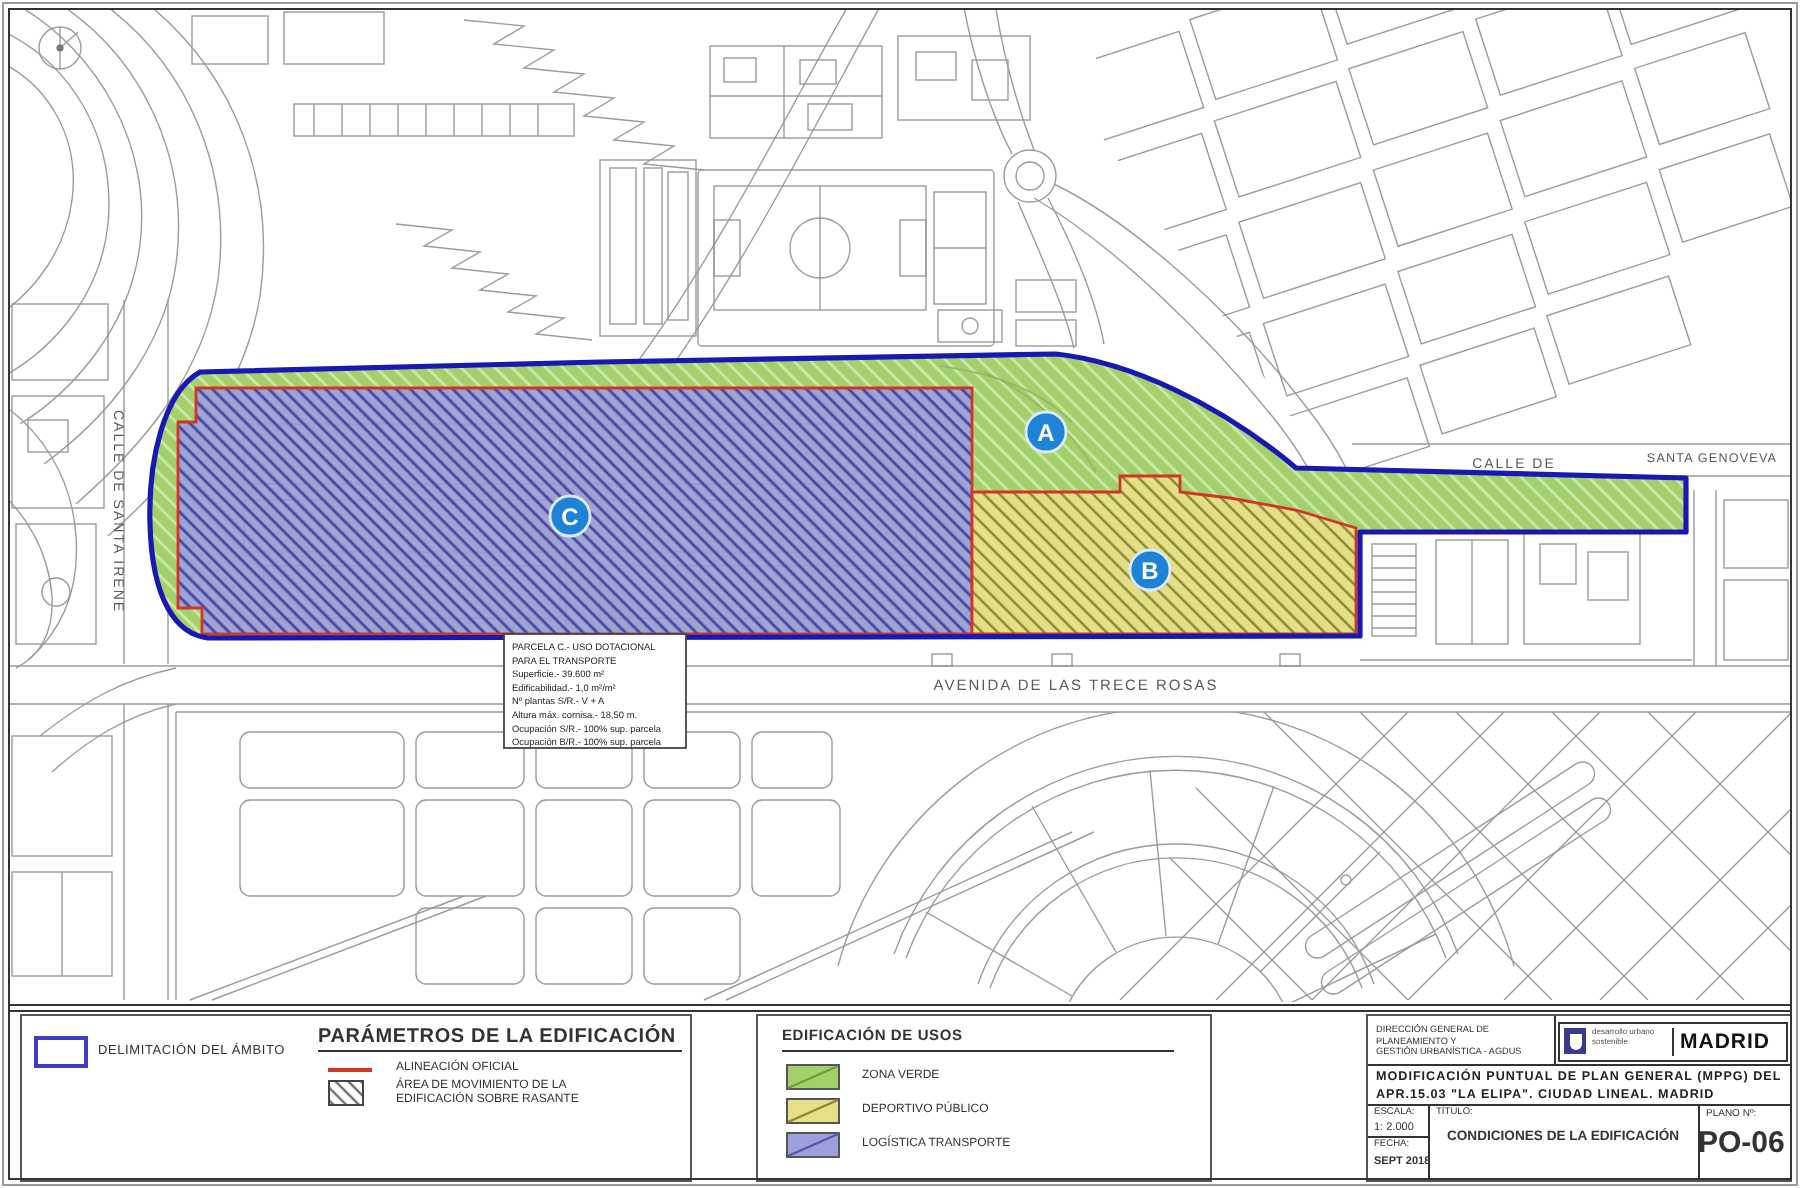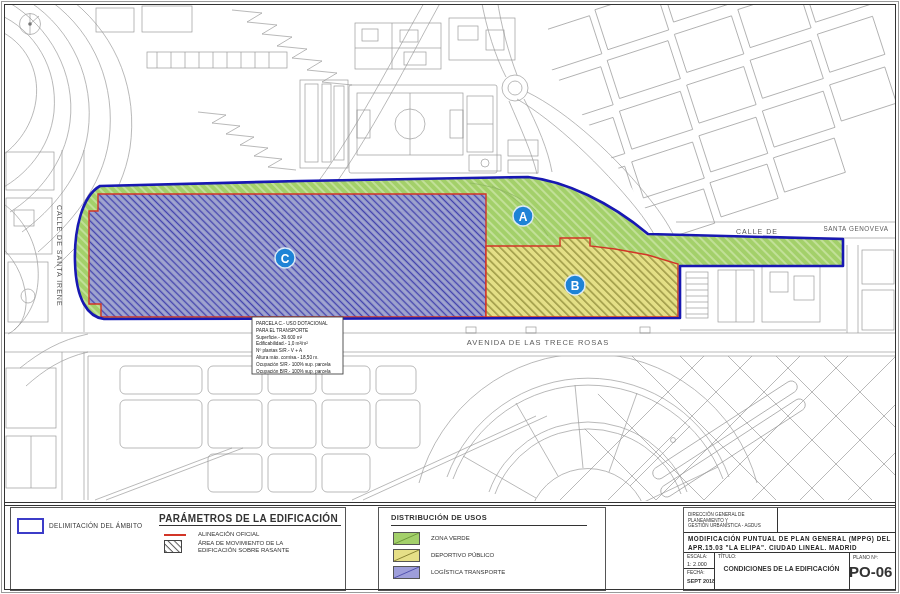--- a/index.html
+++ b/index.html
@@ -288,21 +288,21 @@
     <div class="hline" style="left:148px;top:17px;width:182px"></div>
     <div class="abs" style="left:153px;top:26px;width:22px;height:2px;background:#d23527"></div>
     <span class="t" style="left:187px;top:23px;font-size:6px">ALINEACIÓN OFICIAL</span>
     <svg class="abs" style="left:153px;top:32px" width="18" height="13">
       <rect x="0.5" y="0.5" width="17" height="12" fill="url(#pGrayHatch)" stroke="#444" stroke-width="1"></rect>
     </svg>
     <span class="t" style="left:187px;top:32px;font-size:6px;line-height:7px;white-space:normal;width:130px"><span>ÁREA DE MOVIMIENTO DE LA</span><br><span>EDIFICACIÓN SOBRE RASANTE</span></span>
   </div>
 
   <div class="box" style="left:378px;top:507px;width:226px;height:82px">
-    <span class="t b" style="left:12px;top:5px;font-size:7.5px;letter-spacing:.3px">DISTRIBUCIÓN DE USOS</span>
+    <span class="t b" style="left:12px;top:5px;font-size:7.5px;letter-spacing:.3px">EDIFICACIÓN DE USOS</span>
     <div class="hline" style="left:12px;top:17px;width:196px"></div>
 
     <svg class="abs" style="left:14px;top:24px" width="27" height="13">
       <rect x="0.5" y="0.5" width="26" height="12" stroke="#555" stroke-width="1" fill="#a3d06a"></rect>
       <line x1="1" y1="12" x2="26" y2="1" stroke="#6f9a3d" stroke-width="1"></line>
     </svg>
     <span class="t" style="left:52px;top:27px;font-size:6px">ZONA VERDE</span>
 
     <svg class="abs" style="left:14px;top:41px" width="27" height="13">
       <rect x="0.5" y="0.5" width="26" height="12" stroke="#555" stroke-width="1" fill="#e6df87"></rect>
@@ -317,20 +317,26 @@
     <span class="t" style="left:52px;top:61px;font-size:6px">LOGÍSTICA TRANSPORTE</span>
   </div>
 
   <div class="box" style="left:683px;top:507px;width:211px;height:82px">
     <div class="hline" style="left:0;top:24px;width:211px"></div>
     <div class="hline" style="left:0;top:44px;width:211px"></div>
     <div class="vline" style="left:93px;top:0;height:24px"></div>
 
     <span class="t" style="left:4px;top:4px;font-size:4.6px;line-height:5.6px;white-space:normal;width:88px;color:#333"><span>DIRECCIÓN GENERAL DE PLANEAMIENTO Y</span><br><span>GESTIÓN URBANÍSTICA - AGDUS</span></span>
 
+    <div class="abs" style="left:95px;top:3px;width:113px;height:18px;border:1px solid #333">
+      <div class="shield" style="left:2px;top:2px"></div>
+      <span class="t" style="left:16px;top:2px;font-size:4px;line-height:4.6px;white-space:normal;width:38px;color:#5a4a4a"><span>desarrollo urbano</span><br><span>sostenible</span></span>
+      <div class="vline" style="left:56px;top:2px;height:14px"></div>
+      <span class="t b" style="left:60px;top:2.5px;font-size:10.5px;letter-spacing:.5px;color:#111">MADRID</span>
+    </div>
 
     <span class="t b" style="left:4px;top:26px;font-size:6.3px;letter-spacing:.5px;line-height:9px;white-space:normal;width:206px;color:#222"><span>MODIFICACIÓN PUNTUAL DE PLAN GENERAL (MPPG) DEL</span><br><span>APR.15.03 "LA ELIPA". CIUDAD LINEAL. MADRID</span></span>
 
     <div class="vline" style="left:30px;top:44px;height:38px"></div>
     <div class="vline" style="left:165px;top:44px;height:38px"></div>
     <div class="hline" style="left:0;top:60px;width:30px"></div>
 
     <span class="t" style="left:3px;top:46px;font-size:4.8px">ESCALA:</span>
     <span class="t" style="left:3px;top:53px;font-size:5.5px">1: 2.000</span>
     <span class="t" style="left:3px;top:62px;font-size:4.8px">FECHA:</span>

